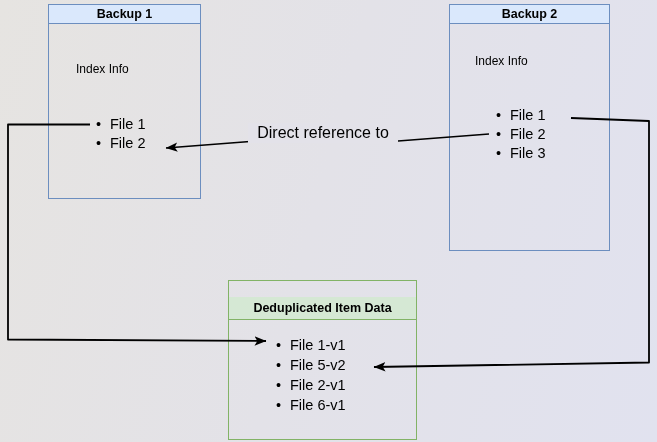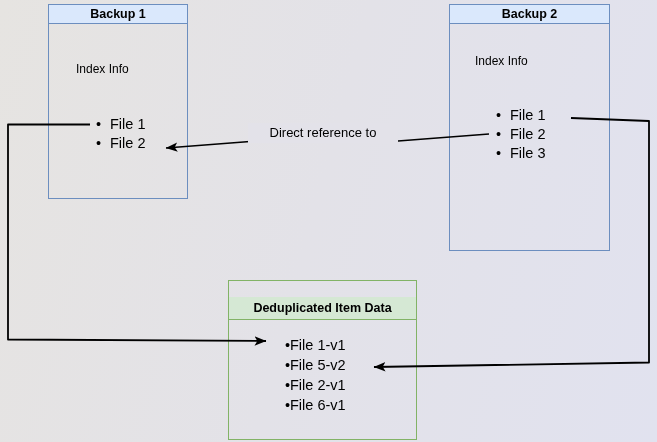--- a/index.html
+++ b/index.html
@@ -30,21 +30,21 @@
     box-sizing: border-box;
     width: 100%;
     display: flex; align-items: center; justify-content: center;
     font-weight: bold;
     font-size: 12.5px;
   }
   .box.blue { border: 1.4px solid #6c8ebf; }
   .box.blue .header { background: #dae8fc; border-bottom: 1.4px solid #6c8ebf; height: 19px; }
   .box.green { border: 1.4px solid #82b366; }
   .box.green .header { background: #d5e8d4; border-bottom: 1.4px solid #82b366; height: 23px; margin-top: 16px; }
-  #backup1-box { left: 48px; top: 4px; width: 140px; height: 195px; }
+  #backup1-box { left: 48px; top: 4px; width: 153px; height: 195px; }
   #backup2-box { left: 449px; top: 4px; width: 161px; height: 247px; }
   #dedup-box   { left: 228px; top: 280px; width: 189px; height: 160px; }
   .index-label {
     position: absolute;
     font-size: 12px;
     white-space: nowrap;
     z-index: 2;
   }
   #backup1-index { left: 76px; top: 62px; }
   #backup2-index { left: 475px; top: 54px; }
@@ -52,33 +52,33 @@
     position: absolute;
     z-index: 2;
     font-size: 14.5px;
   }
   .file-list .row {
     display: flex;
     align-items: baseline;
     white-space: nowrap;
   }
   .file-list.lh19 .row { height: 19px; line-height: 19px; }
-  .file-list.lh20 .row { height: 20px; line-height: 20px; text-align: right; }
+  .file-list.lh20 .row { height: 20px; line-height: 20px; }
   .bullet { width: 14px; }
   .bullet::before { content: "\2022"; font-size: 14.5px; }
   #backup1-files { left: 96px; top: 115px; }
   #backup2-files { left: 496px; top: 105.5px; }
   #dedup-files   { left: 276px; top: 335px; }
   .edge-label {
     position: absolute;
     left: 248px; top: 123px;
     width: 150px;
     background: #e3e2e9;
     text-align: center;
-    font-size: 13px;
+    font-size: 16px;
     line-height: 17px;
     z-index: 4;
     padding: 1px 0 2px 0;
   }
 </style>
 </head>
 <body>
 
 <div class="canvas">
 

